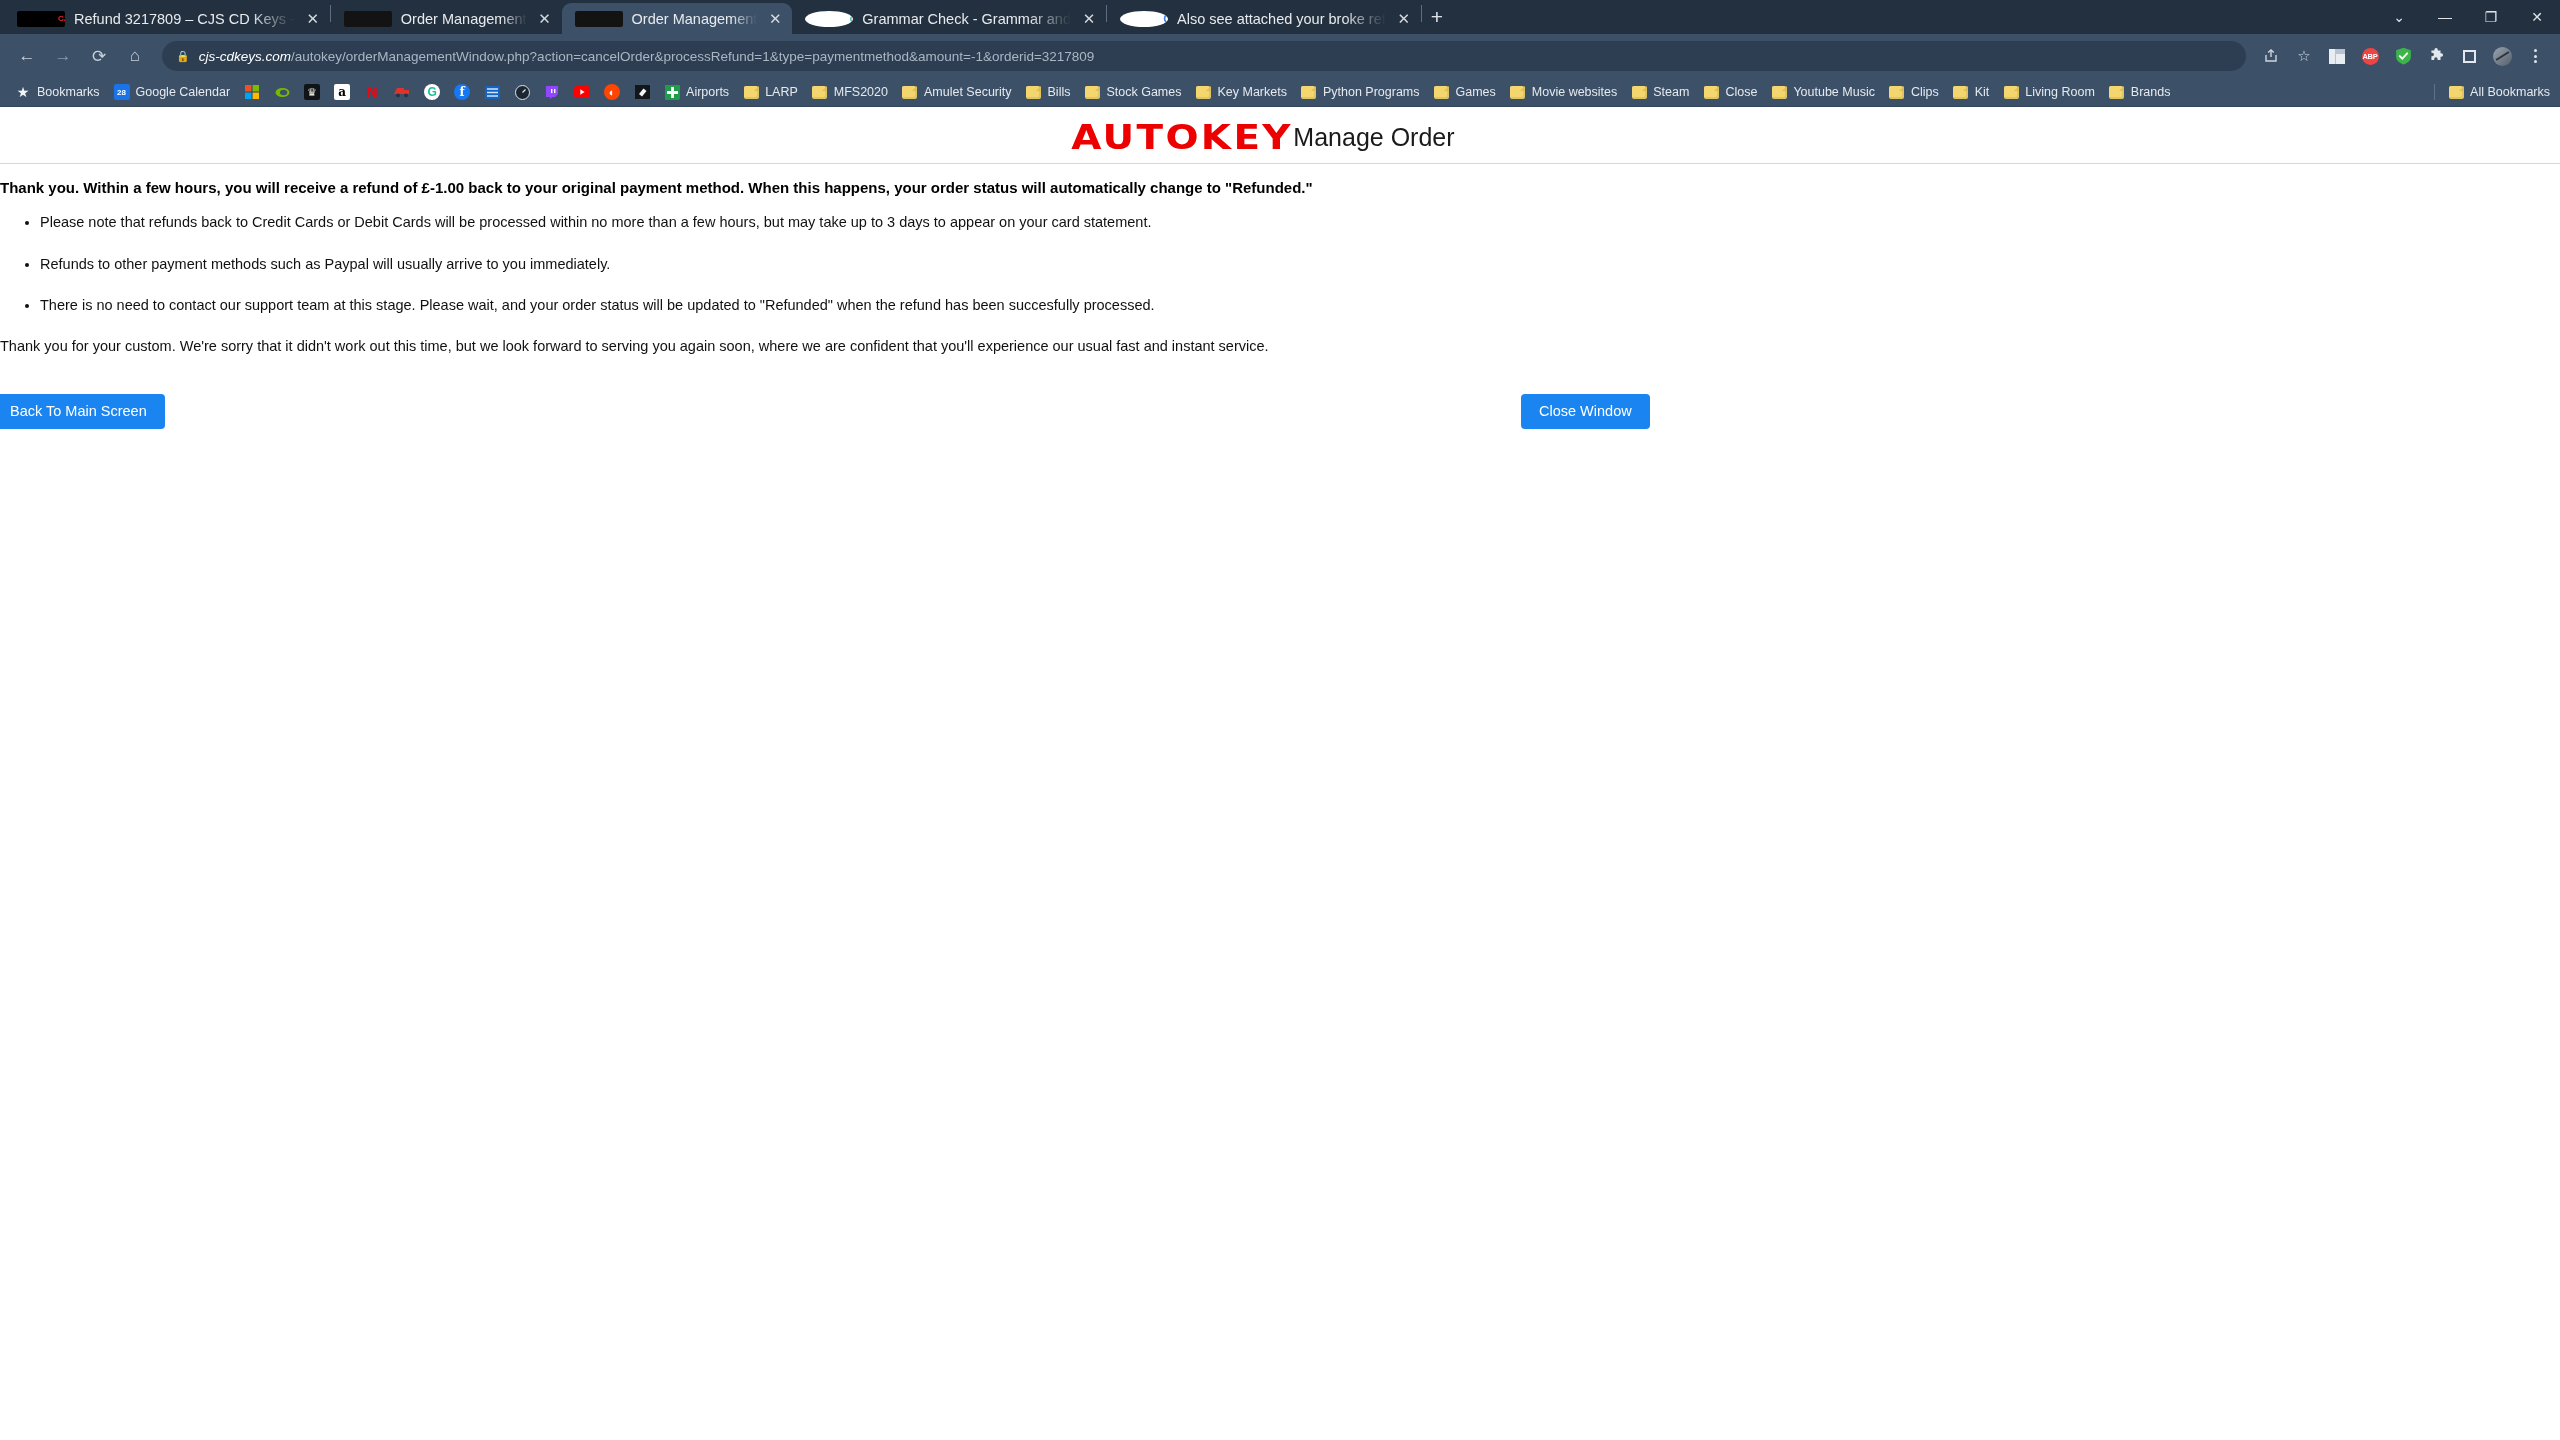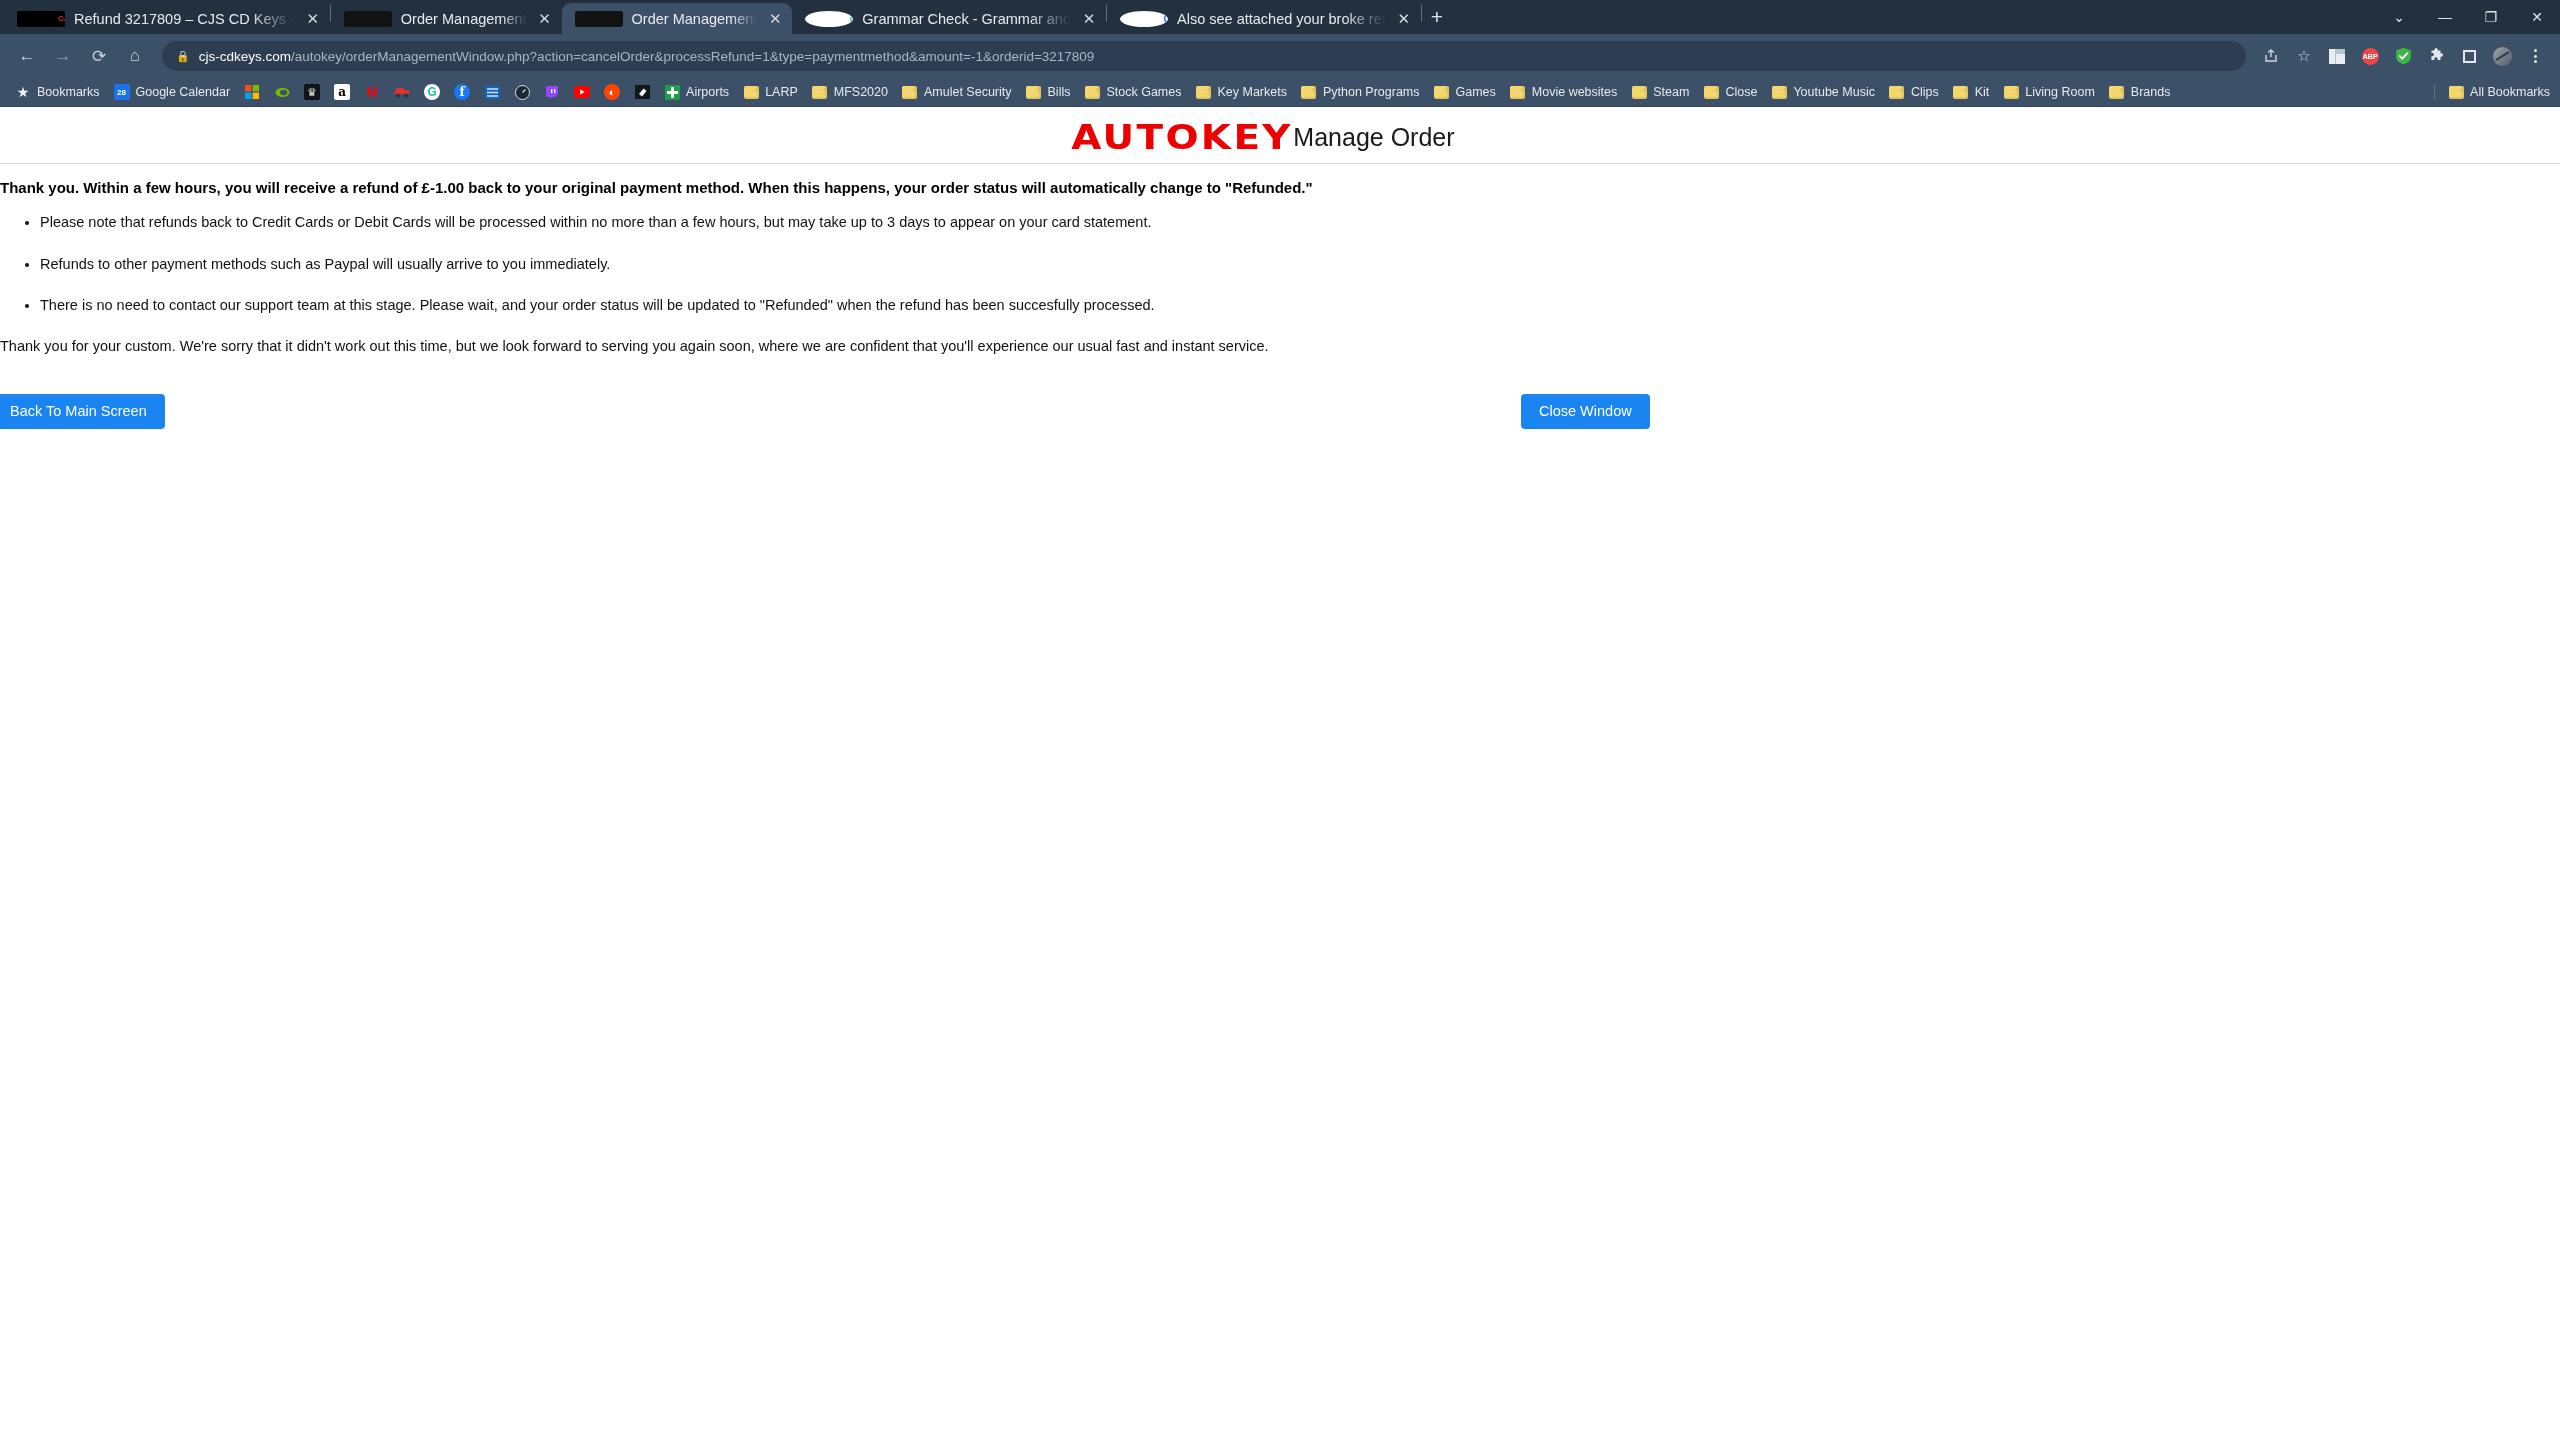--- a/index.html
+++ b/index.html
@@ -88,21 +88,21 @@
     color: #c8d0da; font-size: 17px; flex: 0 0 34px;
   }
   .navbtn.dim { color: #8e9aa8; }
   .omnibox {
     flex: 1; height: 30px; background: #2d3e52; border-radius: 16px;
     display: flex; align-items: center; gap: 9px;
     padding: 0 14px; margin: 0 8px; min-width: 0;
   }
   .lock { color: #cfd6de; font-size: 11px; flex: 0 0 auto; }
   .url { font-size: 13.5px; white-space: nowrap; overflow: hidden; }
-  .url .host { color: #ffffff; }
+  .url .host { color: #ffffff; font-style: italic; }
   .url .path { color: #aab6c4; }
   .tb-icons { display: flex; align-items: center; gap: 3px; flex: 0 0 auto; }
   .tbi {
     width: 30px; height: 30px;
     display: flex; align-items: center; justify-content: center;
     color: #cfd6de; font-size: 15px;
   }
   .abp {
     width: 17px; height: 17px; border-radius: 50%;
     background: #ef4444; color: #fff; font-size: 7.5px; font-weight: bold;

